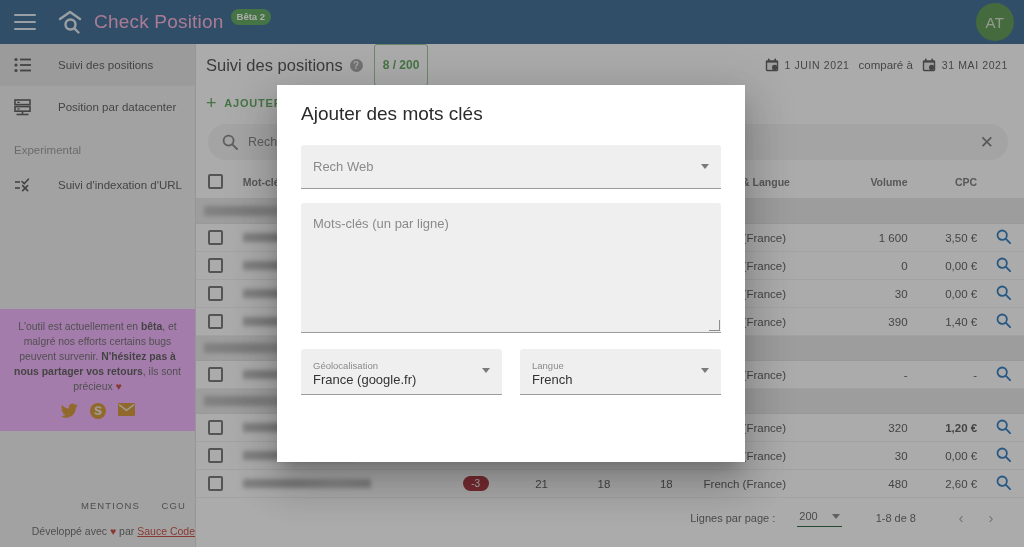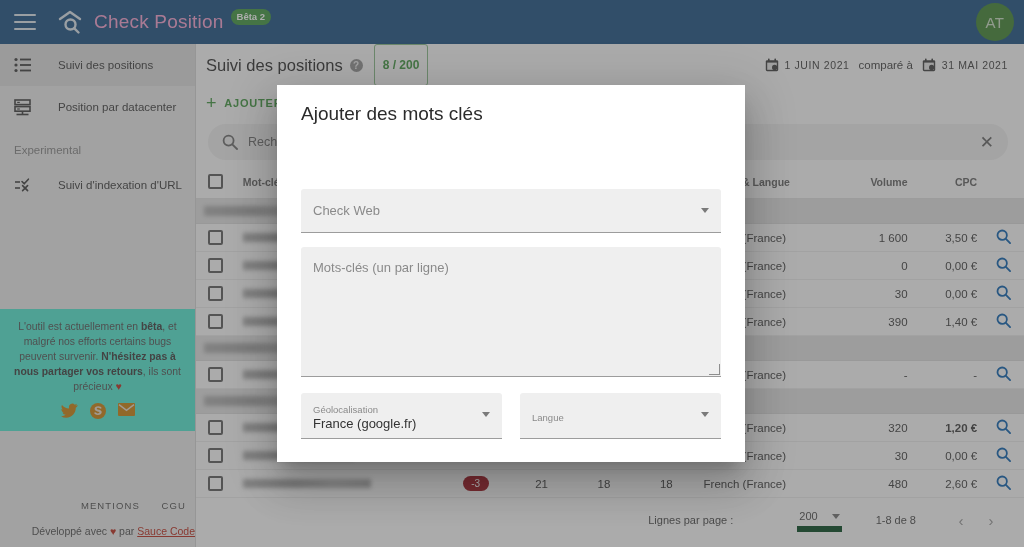--- a/index.html
+++ b/index.html
@@ -52,21 +52,21 @@
   }
   .nav-item.active { background: #e0e0e0; }
   .nav-ico { width: 24px; height: 20px; display: flex; align-items: center;
              justify-content: flex-start; color: #4a4a4a; flex: 0 0 24px; }
   .nav-label { margin-left: 20px; }
   .nav-section {
     padding: 16px 0 8px 14px; font-size: 11.5px; color: #8d8d8d;
   }
   .beta-note {
     position: absolute; left: 0; bottom: 116px; width: 195px;
-    background: #5eead4; padding: 10px 9px 12px;
+    background: #f0abfc; padding: 10px 9px 12px;
     font-size: 10.4px; line-height: 1.45; color: #5e5e5e; text-align: center; margin-top: 24px;
   }
   .beta-note b { color: #4a4a4a; }
   .heart { color: #c0392b; }
   .social {
     display: flex; justify-content: center; gap: 12px; margin-top: 9px;
   }
   .social span { color: #cf8b1e; display: inline-flex; }
   .sb-footer {
     position: absolute; left: 0; bottom: 0; width: 195px;
@@ -154,39 +154,39 @@
     display: inline-block; background: #a3202a; color: #fff; font-size: 10px;
     border-radius: 9px; padding: 2px 8px; min-width: 26px;
   }
   .mag { color: #1a6bb5; display: inline-flex; cursor: pointer; }
 
   .paginator {
     display: flex; align-items: center; justify-content: flex-end;
     padding: 10px 18px 0 0; font-size: 11px; color: #565656;
   }
   .pg-lbl { margin-right: 22px; }
-  .pg-sel { display: flex; align-items: center; border-bottom: 6px solid #14532d;
-    padding: 2px 2px 4px; cursor: pointer; margin-left: 42px; }
+  .pg-sel { display: flex; align-items: center; border-bottom: 1px solid #14532d;
+    padding: 2px 2px 4px; cursor: pointer; }
   .pg-sel .caret { margin-left: 14px; }
   .pg-range { margin: 0 30px 0 34px; }
   .pg-arrow { width: 30px; text-align: center; color: #9b9b9b; font-size: 15px; cursor: pointer; }
 
   .caret { width: 0; height: 0; border-left: 4.5px solid transparent;
     border-right: 4.5px solid transparent; border-top: 5.5px solid #7a7a7a; display: inline-block; }
 
   
   .scrim {
     position: absolute; inset: 0; background: rgba(60,60,60,.42); z-index: 40;
   }
   .modal {
     position: absolute; left: 277px; top: 85px; width: 468px; height: 377px;
     background: #fff; z-index: 50;
     box-shadow: 0 11px 15px -7px rgba(0,0,0,.2), 0 24px 38px 3px rgba(0,0,0,.14),
                 0 9px 46px 8px rgba(0,0,0,.12);
-    display: flex; flex-direction: column; gap: 44px;
+    display: flex; flex-direction: column;
   }
   .modal-title {
     font-size: 19px; color: #2b2b2b; padding: 18px 24px 0;
   }
   .modal-body { padding: 20px 24px 0; flex: 1; }
   .fld {
     background: #efefef; border-bottom: 1px solid #9c9c9c;
     border-radius: 3px 3px 0 0; position: relative;
   }
   .fld-select {
@@ -593,37 +593,38 @@
   </div>
 </div>
 
 <div class="scrim"></div>
 
 <div class="modal">
   <div class="modal-title">Ajouter des mots clés</div>
   <div class="modal-body">
 
     <div class="fld fld-select">
-      <span class="fld-placeholder">Check Web</span>
+      <span class="fld-placeholder">Rech Web</span>
       <span class="arrow caret"></span>
     </div>
 
     <div class="area">
       <span>Mots-clés (un par ligne)</span>
       <span class="resizer"></span>
     </div>
 
     <div class="row2">
       <div class="fld-filled">
         <span class="fld-lbl">Géolocalisation</span>
         <span class="fld-val">France (google.fr)</span>
         <span class="arrow caret"></span>
       </div>
       <div class="fld-filled">
         <span class="fld-lbl">Langue</span>
+        <span class="fld-val">French</span>
         <span class="arrow caret"></span>
       </div>
     </div>
   </div>
 
 </div>
 
 </div>
 
 </body></html>

